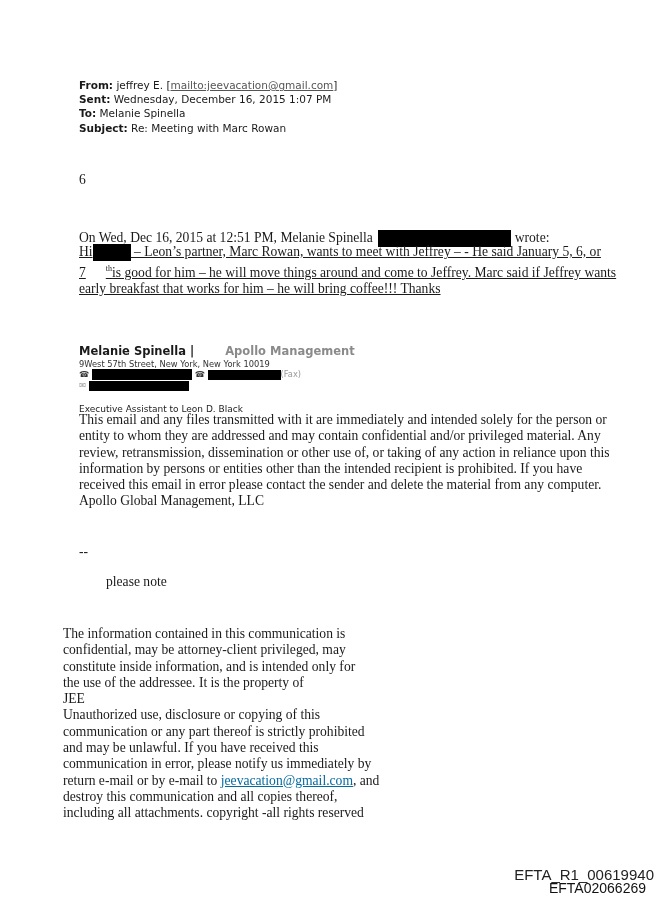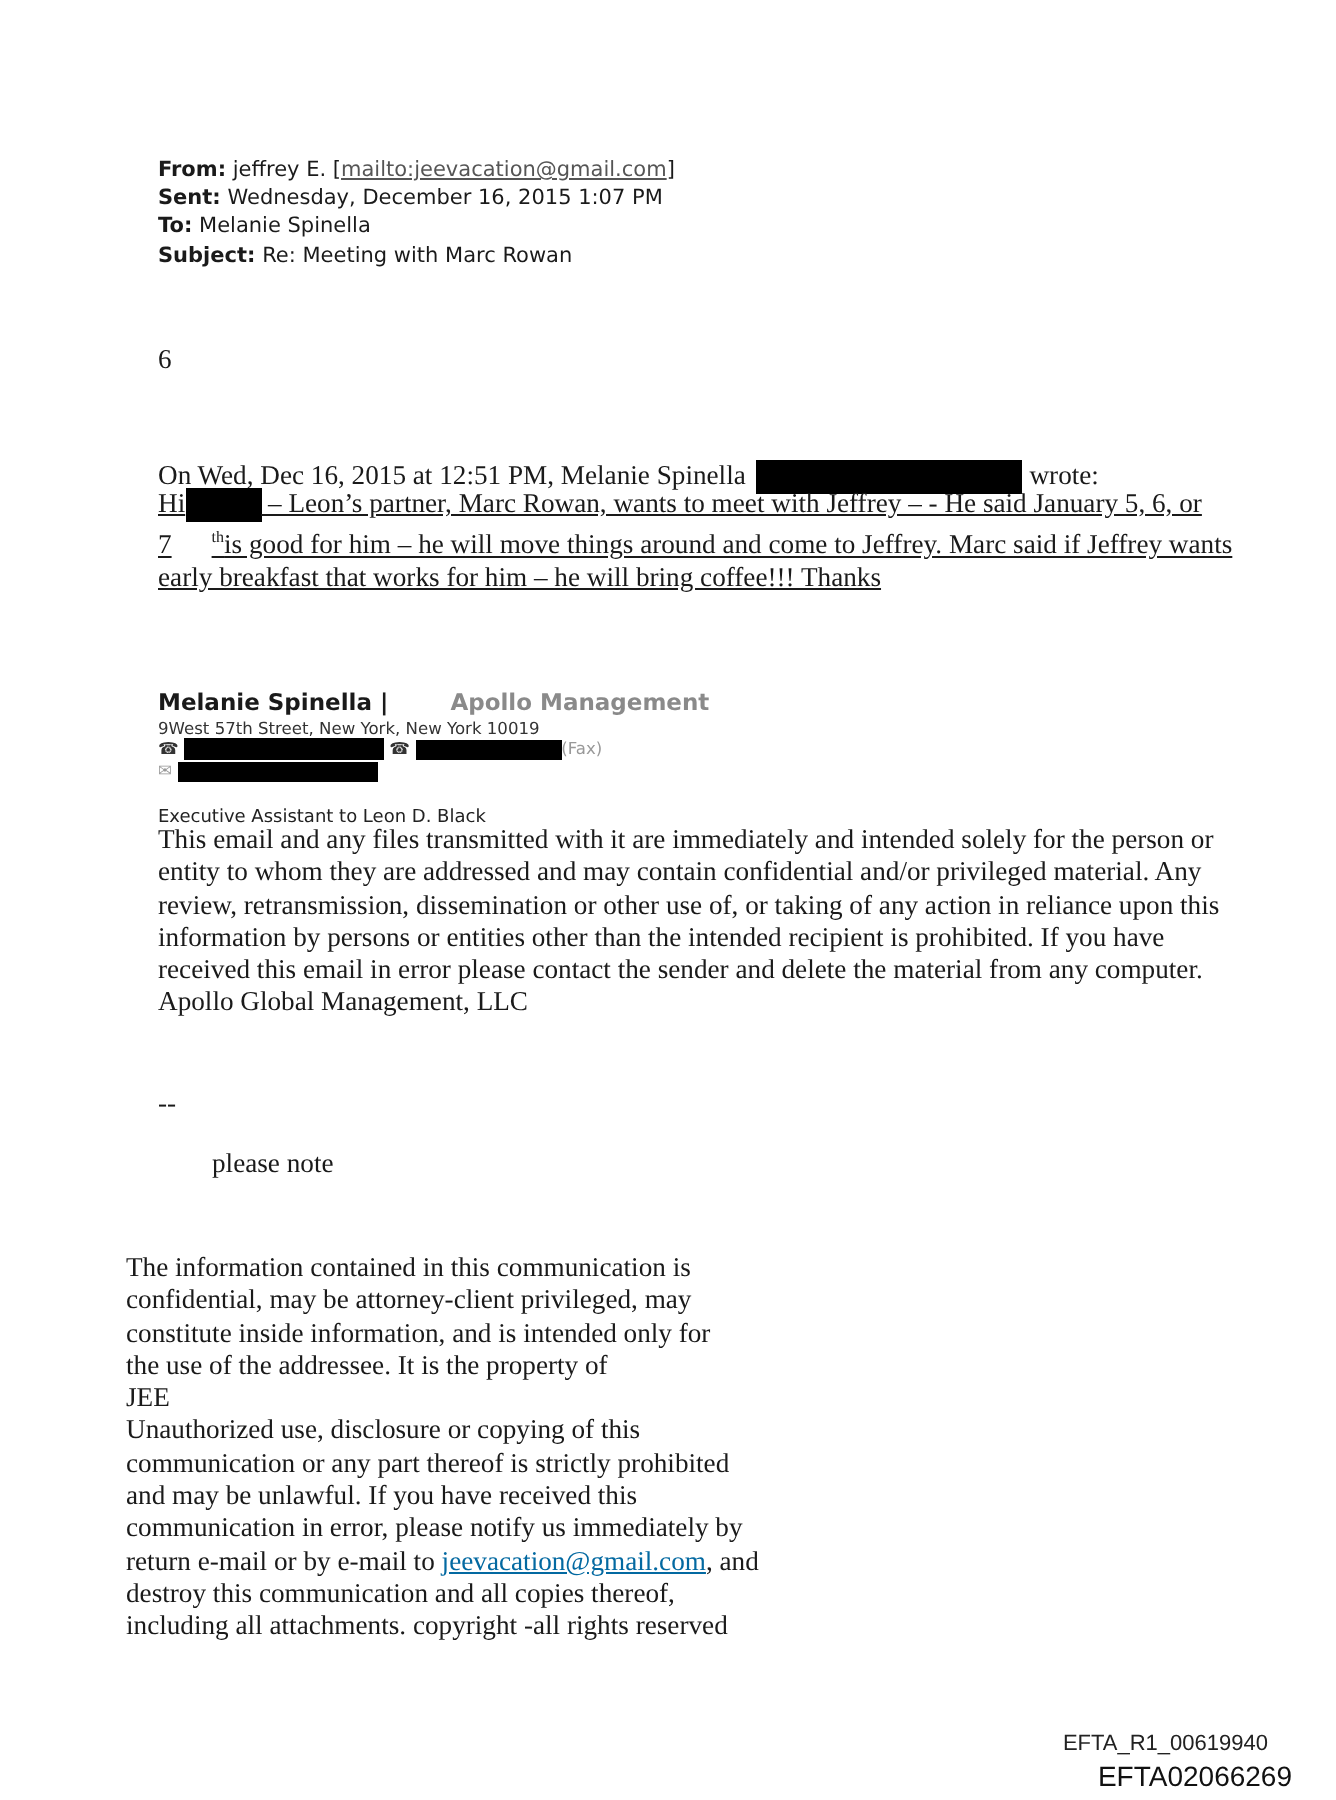--- a/index.html
+++ b/index.html
@@ -10,21 +10,21 @@
     .serif { font-family: "Liberation Serif", serif; font-size: 13.6px; color: #1a1a1a; }
     .abs { position: absolute; }
     .redact { display: inline-block; background: #000; vertical-align: middle; }
     .sig { position: absolute; left: 79px; top: 344px; font-family: "DejaVu Sans", sans-serif; color: #1a1a1a; }
     .sig-name { font-size: 11.5px; font-weight: bold; line-height: 15px; }
     .sig-name .co { color: #8a8a8a; margin-left: 27px; }
     .sig-small { font-size: 8.3px; line-height: 10px; color: #333; }
     .sig-role { font-size: 9px; line-height: 12px; color: #222; margin-top: 12px; }
     .gray { color: #999; }
     .para { line-height: 16.3px; }
-    .foot1 { position: absolute; right: 34px; top: 866px; font-family: "Liberation Sans", sans-serif; font-size: 11px; color: #222; }
+    .foot1 { position: absolute; right: 14px; top: 866px; font-family: "Liberation Sans", sans-serif; font-size: 15px; color: #222; }
     .foot2 { position: absolute; right: 22px; top: 880px; font-family: "Liberation Sans", sans-serif; font-size: 14px; color: #111; }
     sup { font-size: 8px; padding-left: 20px; }
   </style>
 </head>
 <body>
 
 <div class="hdr">
   <div><b>From:</b> <span>jeffrey E. [</span><span class="link">mailto:jeevacation@gmail.com</span><span>]</span></div>
   <div><b>Sent:</b> <span>Wednesday, December 16, 2015 1:07 PM</span></div>
   <div><b>To:</b> <span>Melanie Spinella</span></div>

